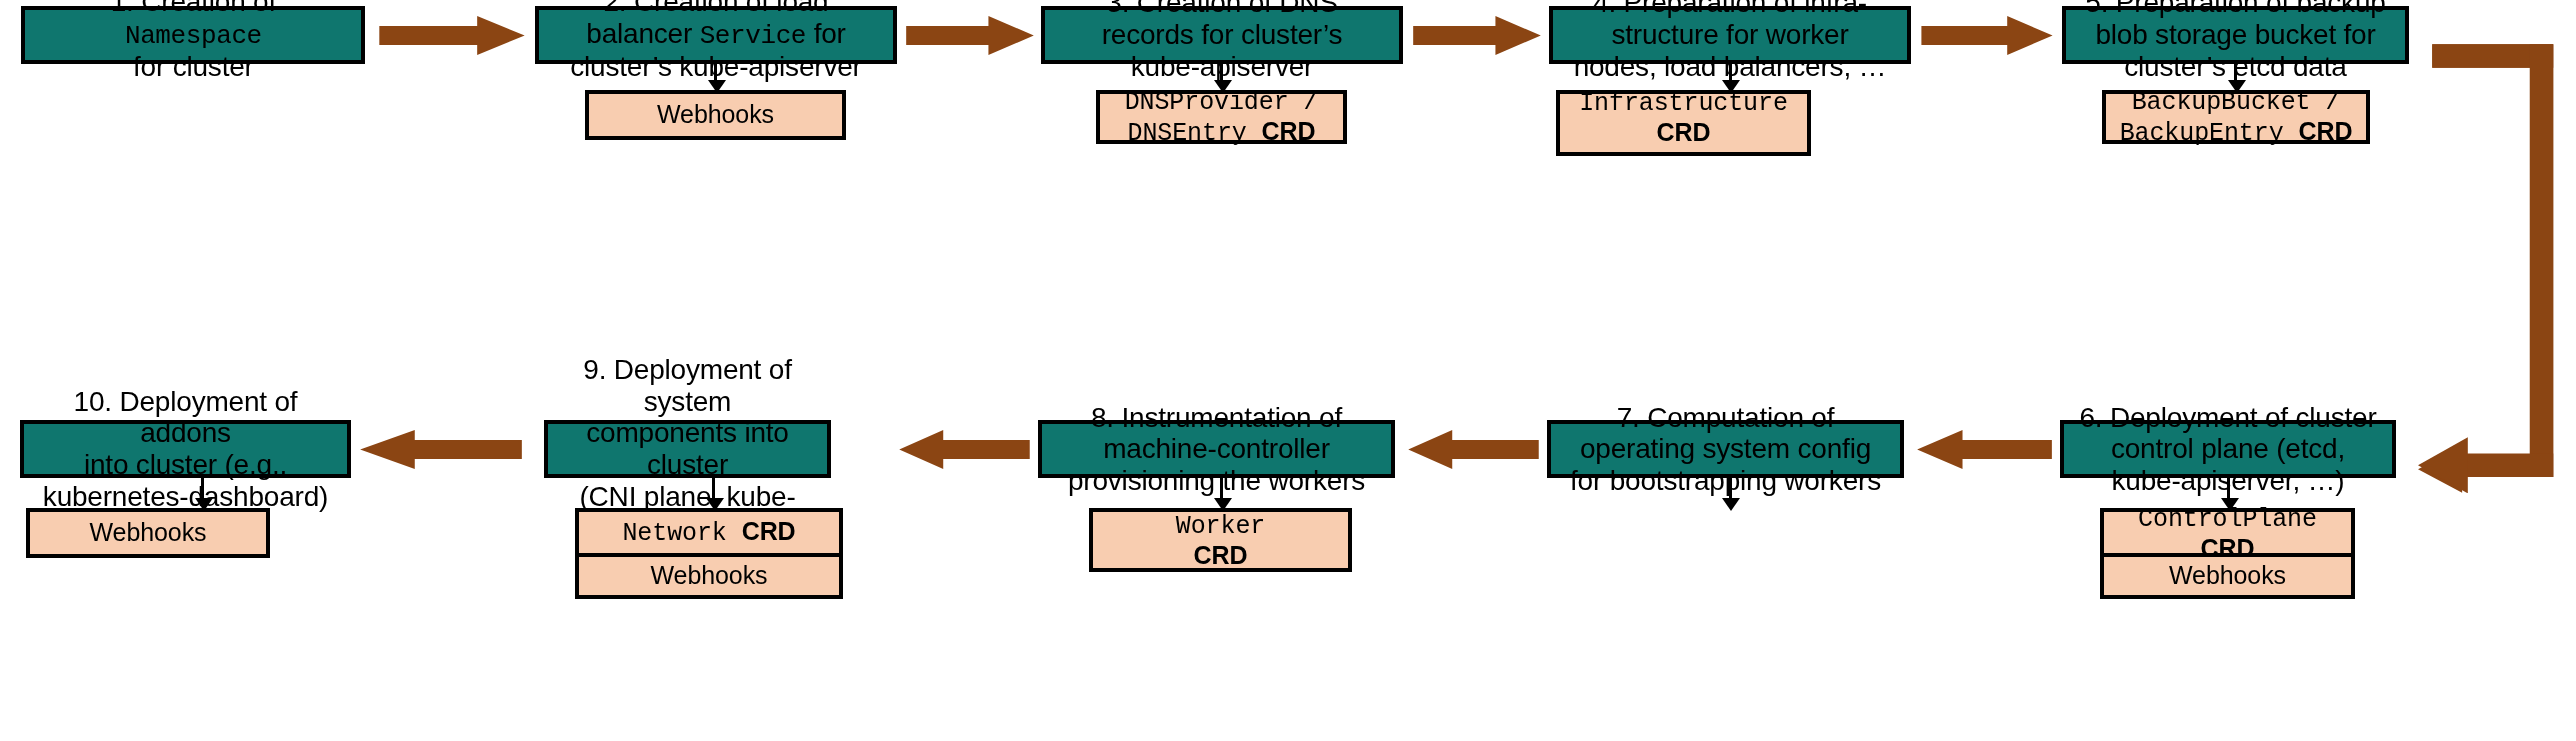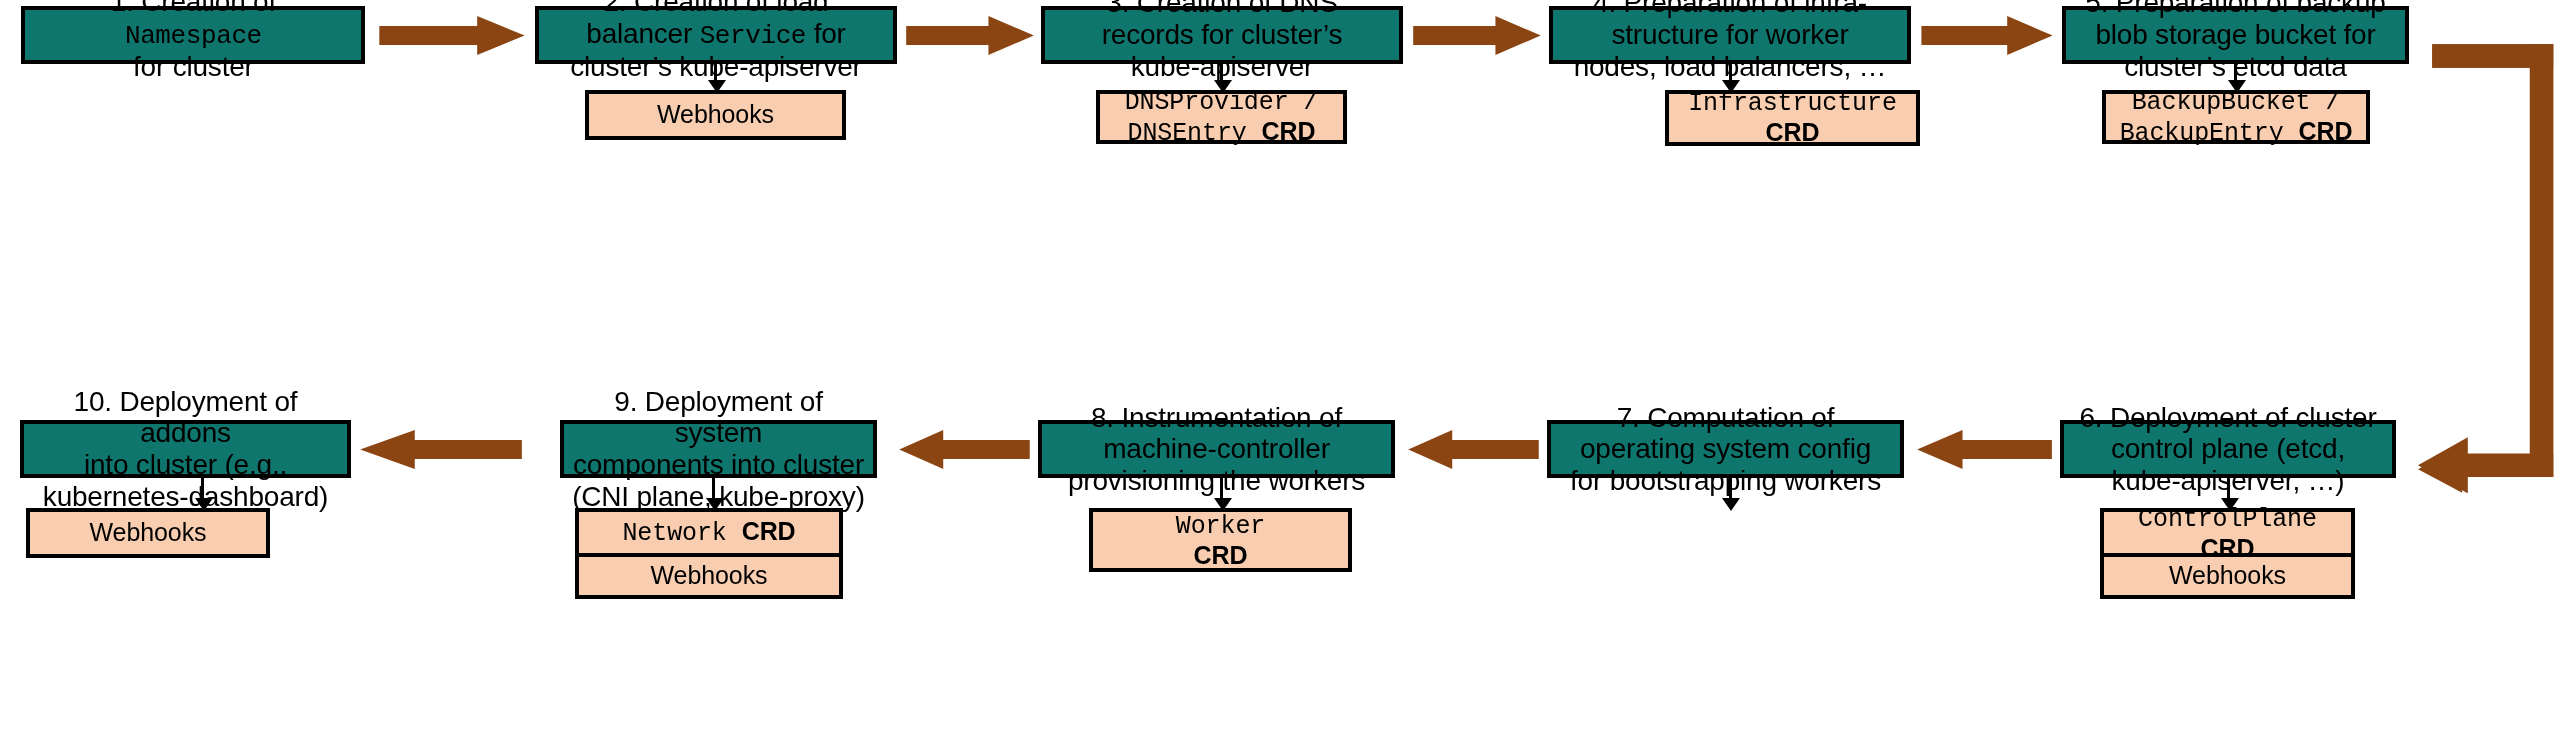--- a/index.html
+++ b/index.html
@@ -233,21 +233,21 @@
 
   <div class="artifact-box" style="left:1096px; top:90px; width:251px; height:54px;">
     <div class="artifact-row" style="height:46px;">
       <span class="artifact-text">
         <span class="mono">DNSProvider /</span><br>
         <span class="mono">DNSEntry </span><span class="crd">CRD</span>
       </span>
     </div>
   </div>
 
-  <div class="artifact-box" style="left:1665px; top:90px; width:255px; height:56px;">
+  <div class="artifact-box" style="left:1556px; top:90px; width:255px; height:66px;">
     <div class="artifact-row" style="height:46px;">
       <span class="artifact-text">
         <span class="mono">Infrastructure</span><br>
         <span class="crd">CRD</span>
       </span>
     </div>
   </div>
 
   <div class="artifact-box" style="left:2102px; top:90px; width:268px; height:54px;">
     <div class="artifact-row" style="height:46px;border-radius:19px;">
@@ -259,21 +259,21 @@
   </div>
 
   <div class="step-box" style="left:20px; top:420px; width:331px; height:58px;">
     <div class="step-text">
       <span>10. Deployment of addons</span><br>
       <span>into cluster (e.g.,</span><br>
       <span>kubernetes-dashboard)</span>
     </div>
   </div>
 
-  <div class="step-box" style="left:560px; top:420px; width:317px; height:58px;">
+  <div class="step-box" style="left:544px; top:420px; width:287px; height:58px;">
     <div class="step-text">
       <span>9. Deployment of system</span><br>
       <span>components into cluster</span><br>
       <span>(CNI plane, kube-proxy)</span>
     </div>
   </div>
 
   <div class="step-box" style="left:1038px; top:420px; width:357px; height:58px;">
     <div class="step-text">
       <span>8. Instrumentation of</span><br>

